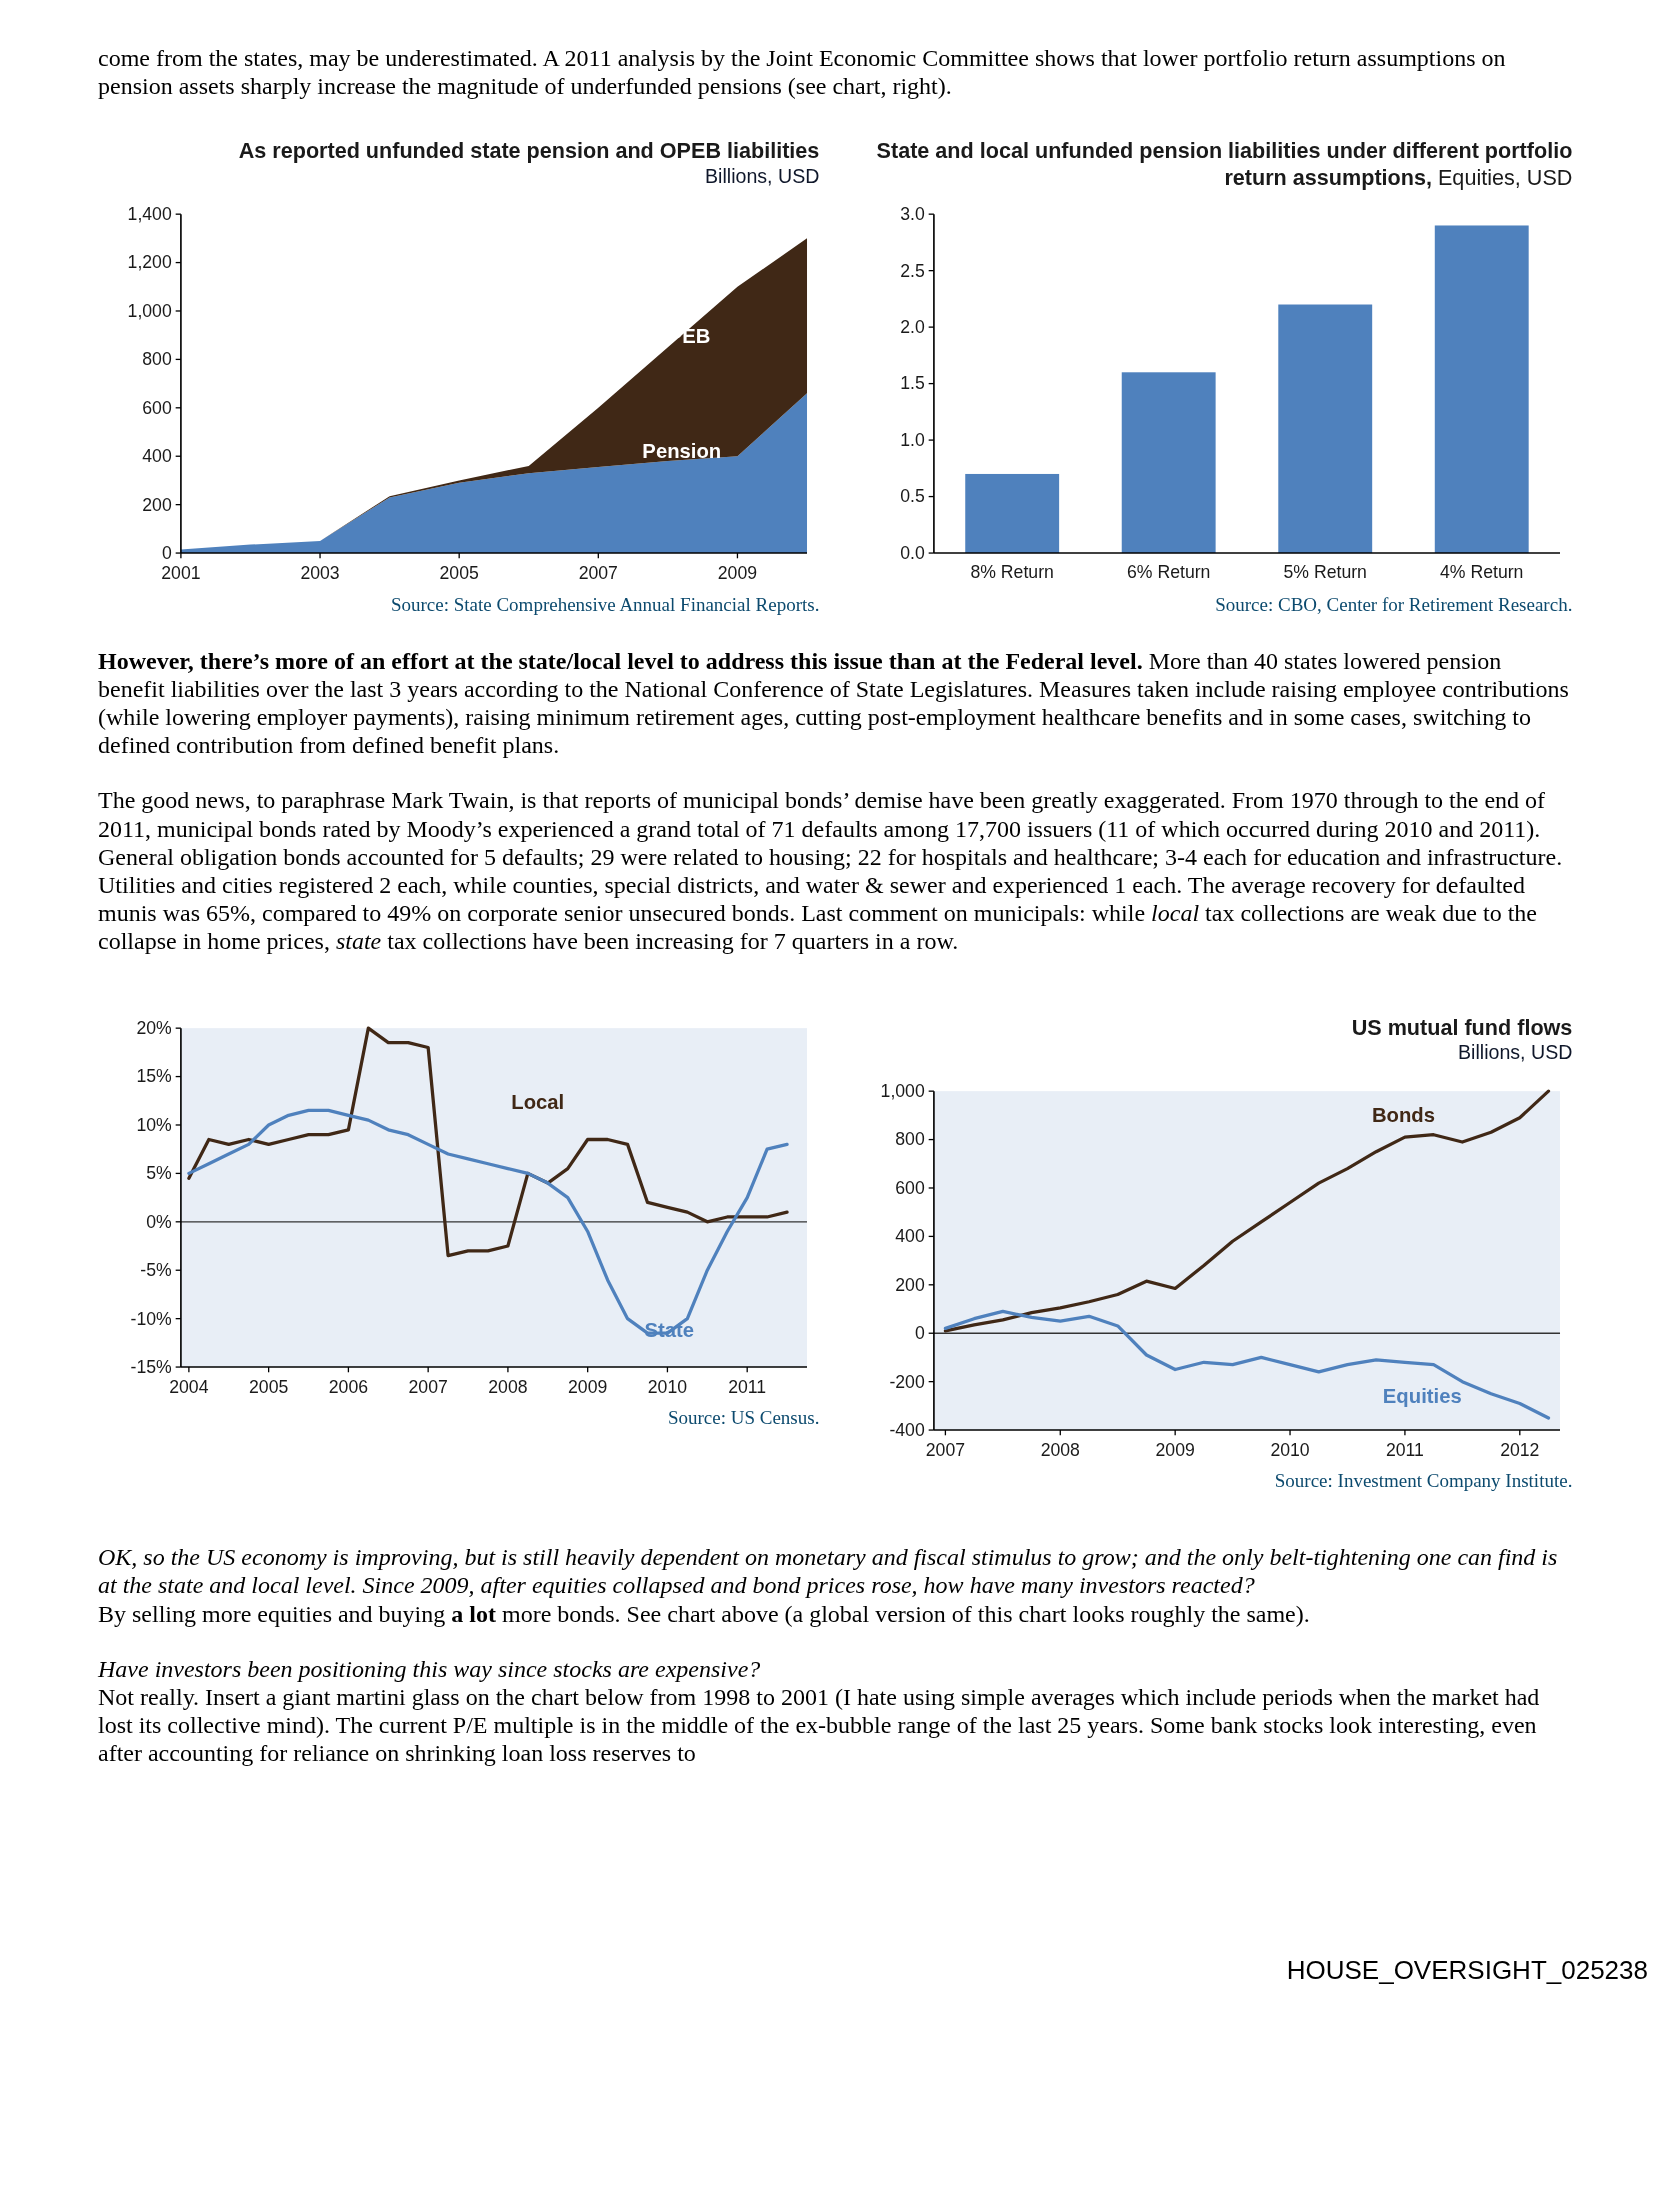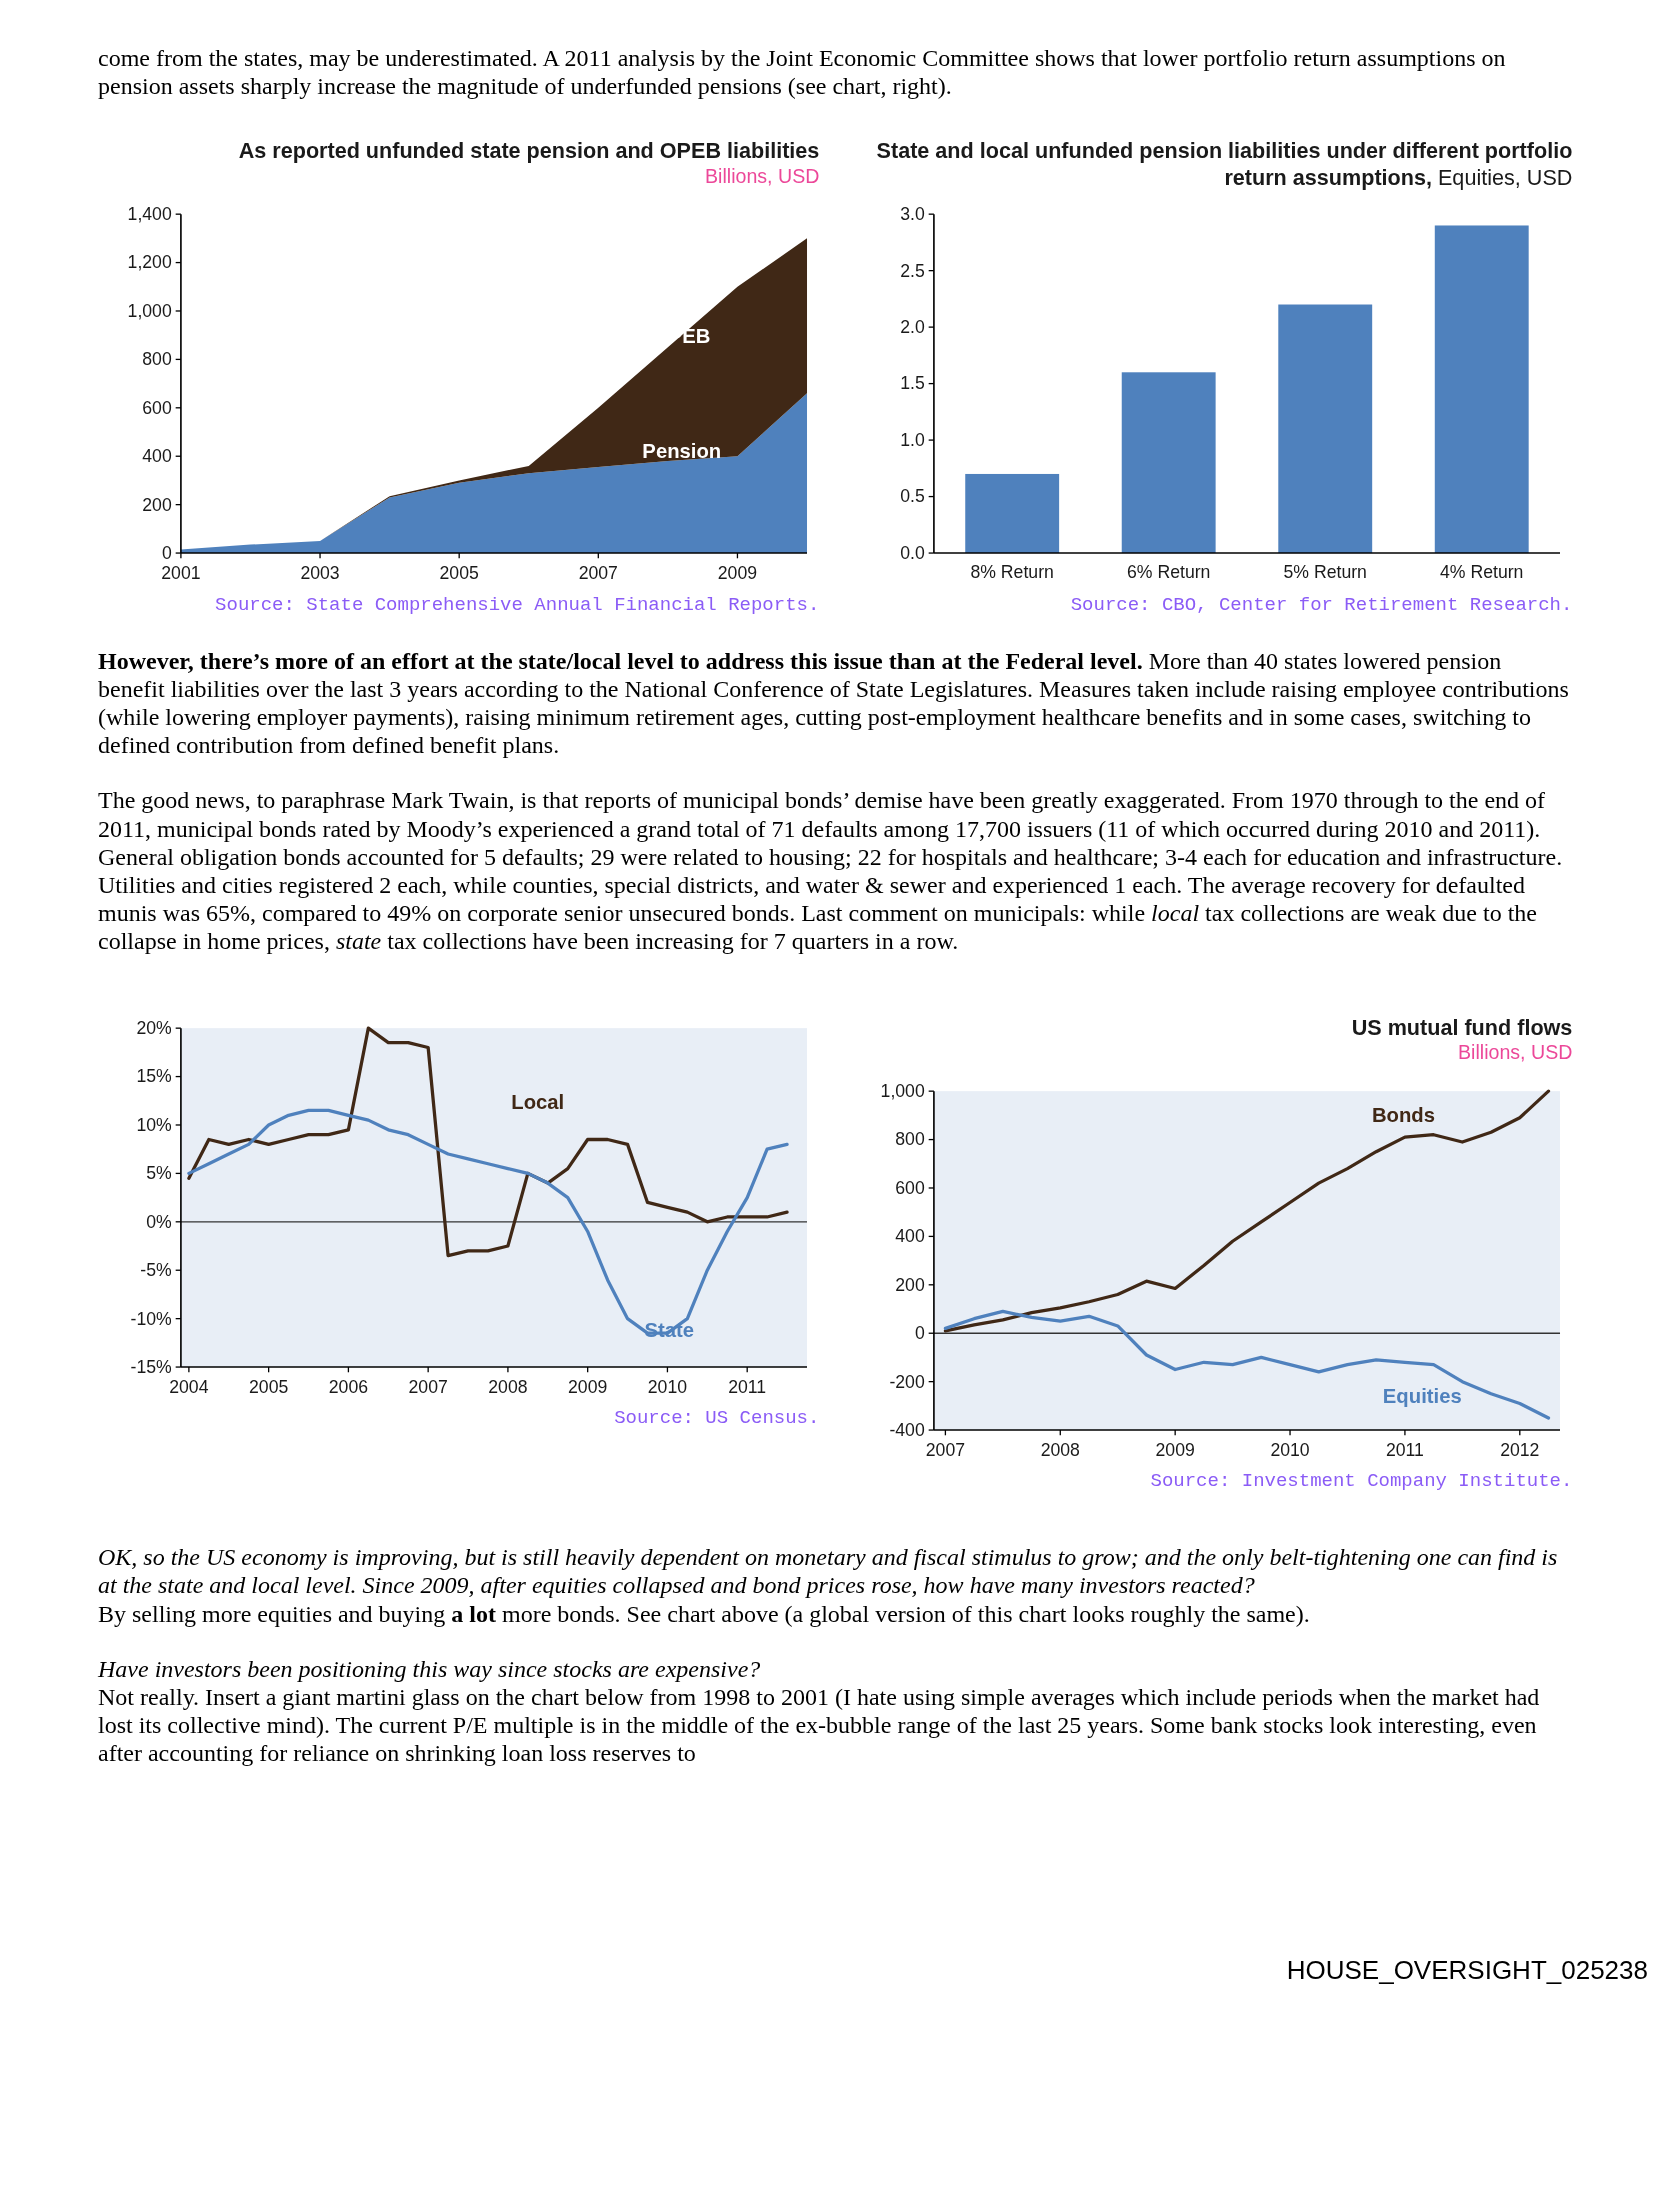--- a/index.html
+++ b/index.html
@@ -39,27 +39,27 @@
     font-weight: bold;
     font-size: 21.6px;
     line-height: 1.22;
     color: #1a1a1a;
   }
   .title-plain { font-weight: normal; }
   .chart-subtitle {
     font-family: "Liberation Sans", sans-serif;
     font-size: 19.6px;
     line-height: 1.2;
-    color: #ec4899;
+    color: #0f172a;
   }
   .chart-svg { display: block; margin-top: 3.9px; }
   .chart-source {
-    font-family: Liberation Mono, monospace;
+    font-family: Liberation Serif, serif;
     font-size: 19px;
-    color: #8b5cf6;
+    color: #0c4a6e;
     margin-top: 2.6px;
   }
   .row2 { margin-top: 60px; margin-bottom: 51px; }
   .footer {
     position: absolute;
     right: 21px;
     bottom: 44px;
     font-family: "Liberation Sans", sans-serif;
     font-size: 26px;
     color: #000;

